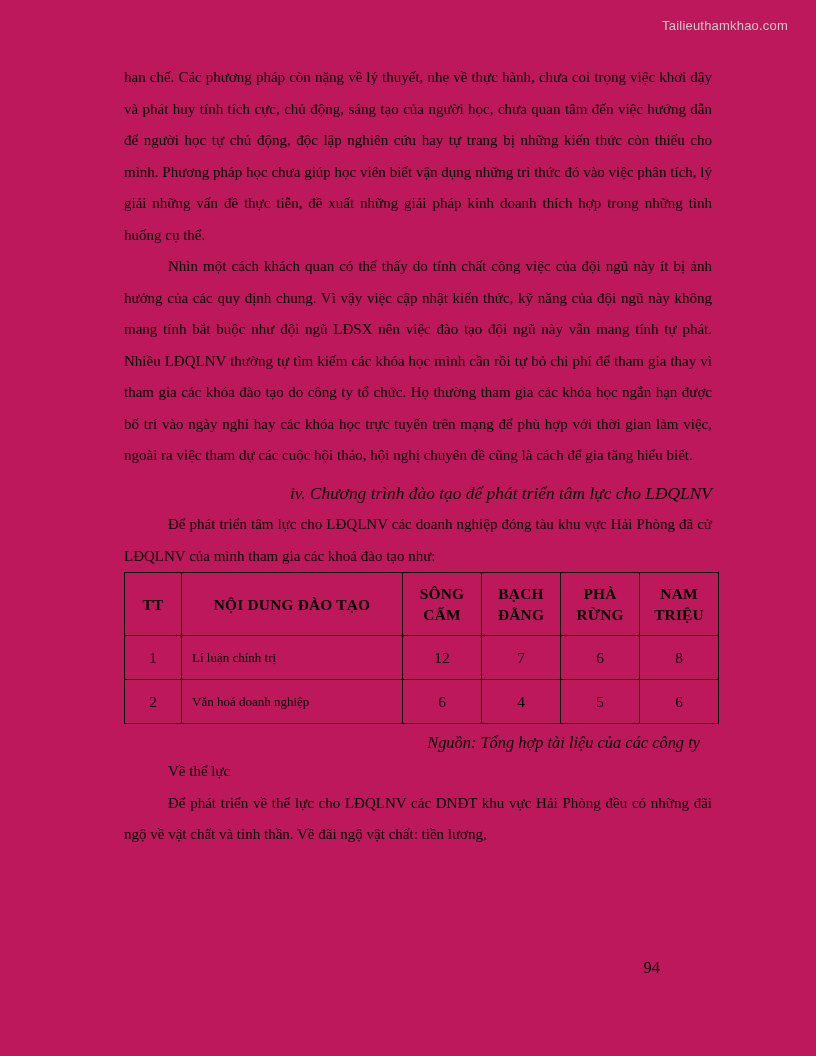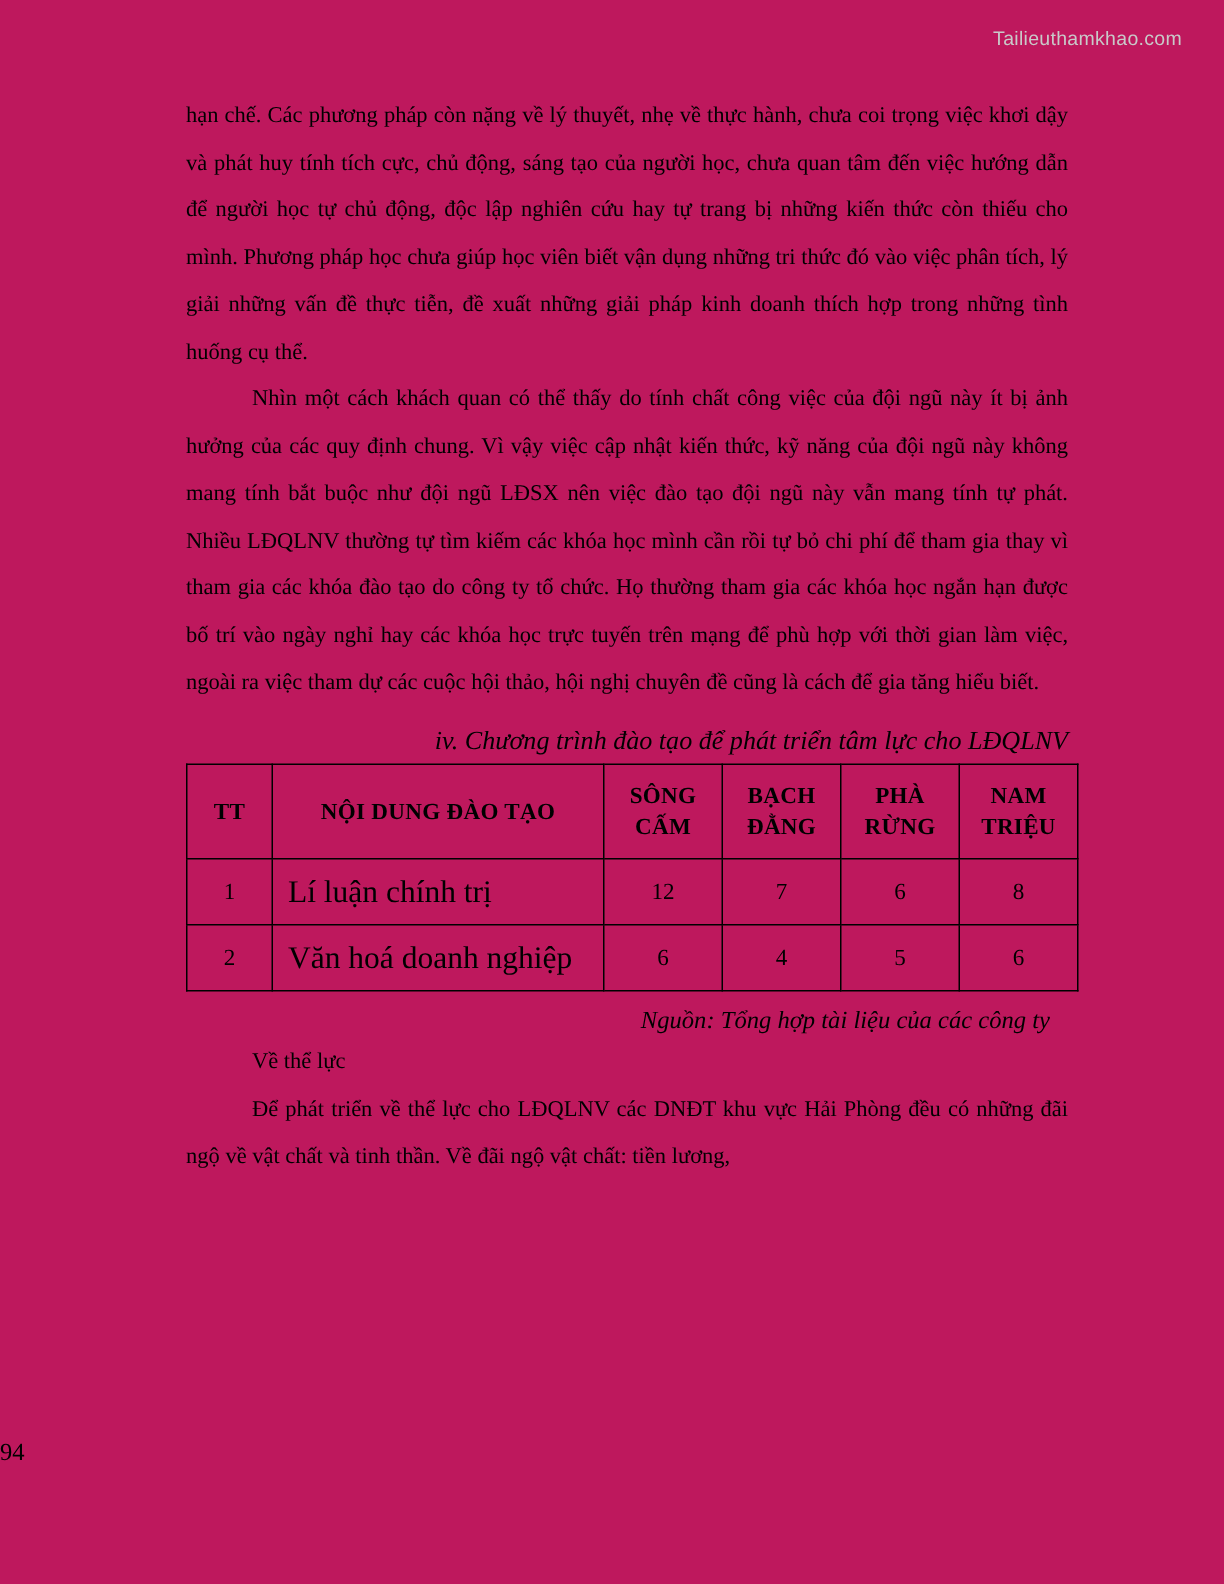--- a/index.html
+++ b/index.html
@@ -84,58 +84,59 @@
   th.col-name { width: 220px; }
   th.col-d { width: 78px; }
   table.data-table tbody td {
     font-size: 15.4px;
     height: 43px;
     text-align: center;
   }
   table.data-table tbody td.name-cell {
     text-align: left;
     padding-left: 10px;
-    font-size: 21px;
+    font-size: 13px;
     margin-top: 19px;
   }
   .source-note {
     margin: 6px 12px 0 0;
     font-size: 16.4px;
     line-height: 26px;
     font-style: italic;
     text-align: right;
   }
   .after-table {
     margin-top: 2px;
   }
   .page-number {
     position: absolute;
     top: 958px;
     left: 0;
     width: 660px;
-    text-align: left;
+    text-align: right;
     font-size: 16.4px;
   }
   .hdr-line2 { display: block; }
 </style>
 </head>
 <body>
 
 <div class="page">
 
   <div class="watermark">Tailieuthamkhao.com</div>
 
   <div class="content">
 
     <p class="body-text">hạn chế. Các phương pháp còn nặng về lý thuyết, nhẹ về thực hành, chưa coi trọng việc khơi dậy và phát huy tính tích cực, chủ động, sáng tạo của người học, chưa quan tâm đến việc hướng dẫn để người học tự chủ động, độc lập nghiên cứu hay tự trang bị những kiến thức còn thiếu cho mình. Phương pháp học chưa giúp học viên biết vận dụng những tri thức đó vào việc phân tích, lý giải những vấn đề thực tiễn, đề xuất những giải pháp kinh doanh thích hợp trong những tình huống cụ thể.</p>
 
     <p class="body-text indent">Nhìn một cách khách quan có thể thấy do tính chất công việc của đội ngũ này ít bị ảnh hưởng của các quy định chung. Vì vậy việc cập nhật kiến thức, kỹ năng của đội ngũ này không mang tính bắt buộc như đội ngũ LĐSX nên việc đào tạo đội ngũ này vẫn mang tính tự phát. Nhiều LĐQLNV thường tự tìm kiếm các khóa học mình cần rồi tự bỏ chi phí để tham gia thay vì tham gia các khóa đào tạo do công ty tổ chức. Họ thường tham gia các khóa học ngắn hạn được bố trí vào ngày nghỉ hay các khóa học trực tuyến trên mạng để phù hợp với thời gian làm việc, ngoài ra việc tham dự các cuộc hội thảo, hội nghị chuyên đề cũng là cách để gia tăng hiểu biết.</p>
 
     <p class="subhead">iv. Chương trình đào tạo để phát triển tâm lực cho LĐQLNV</p>
 
+    <p class="body-text indent">Để phát triển tâm lực cho LĐQLNV các doanh nghiệp đóng tàu khu vực Hải Phòng đã cử LĐQLNV của mình tham gia các khoá đào tạo như:</p>
 
 
     <table class="data-table">
       <thead>
         <tr>
           <th class="col-tt">
             <span>TT</span>
           </th>
           <th class="col-name">
             <span>NỘI DUNG ĐÀO TẠO</span>

